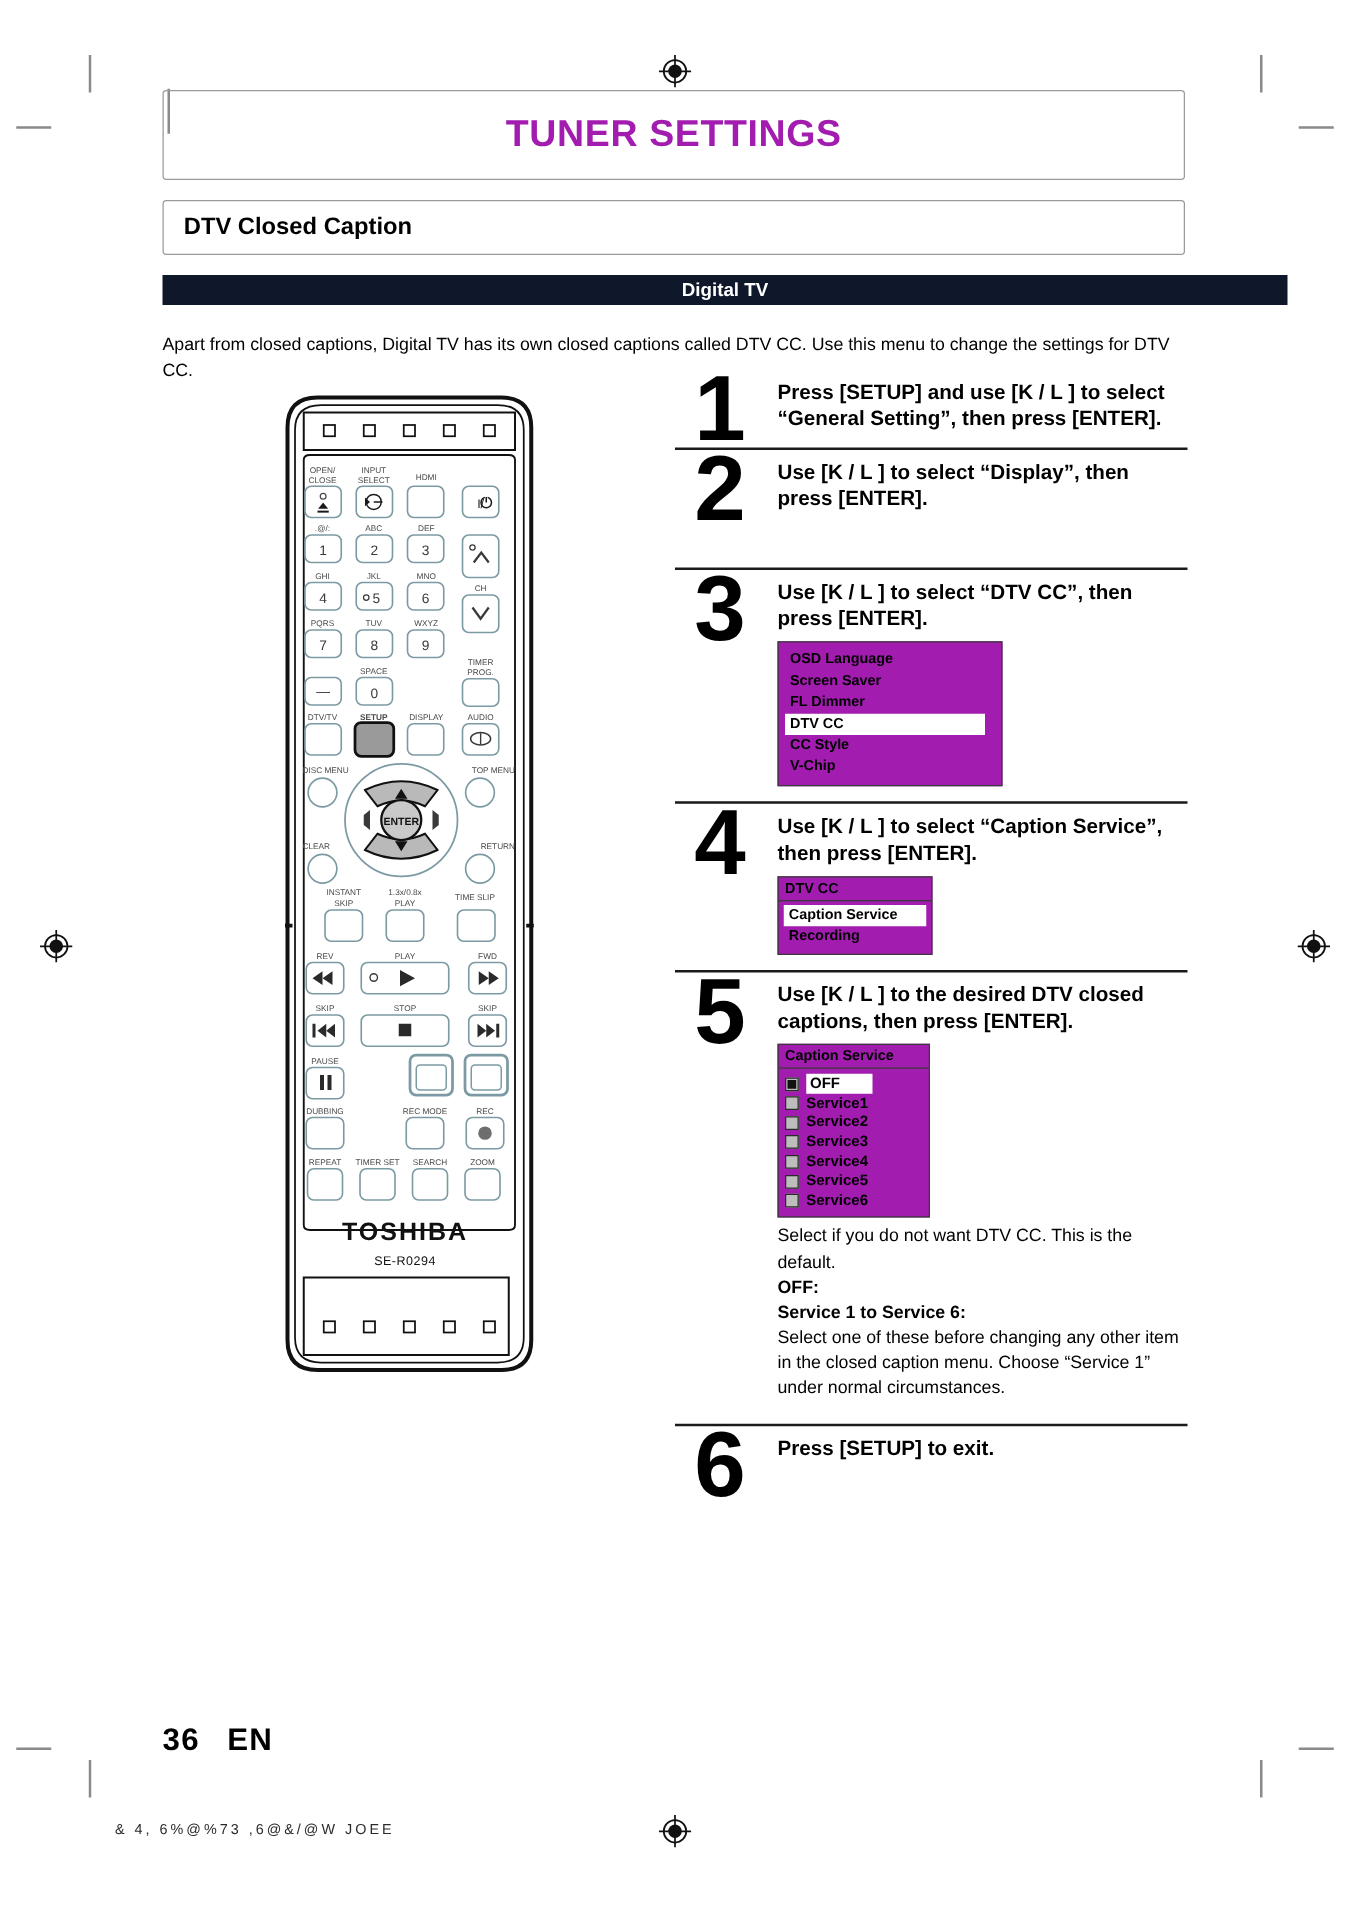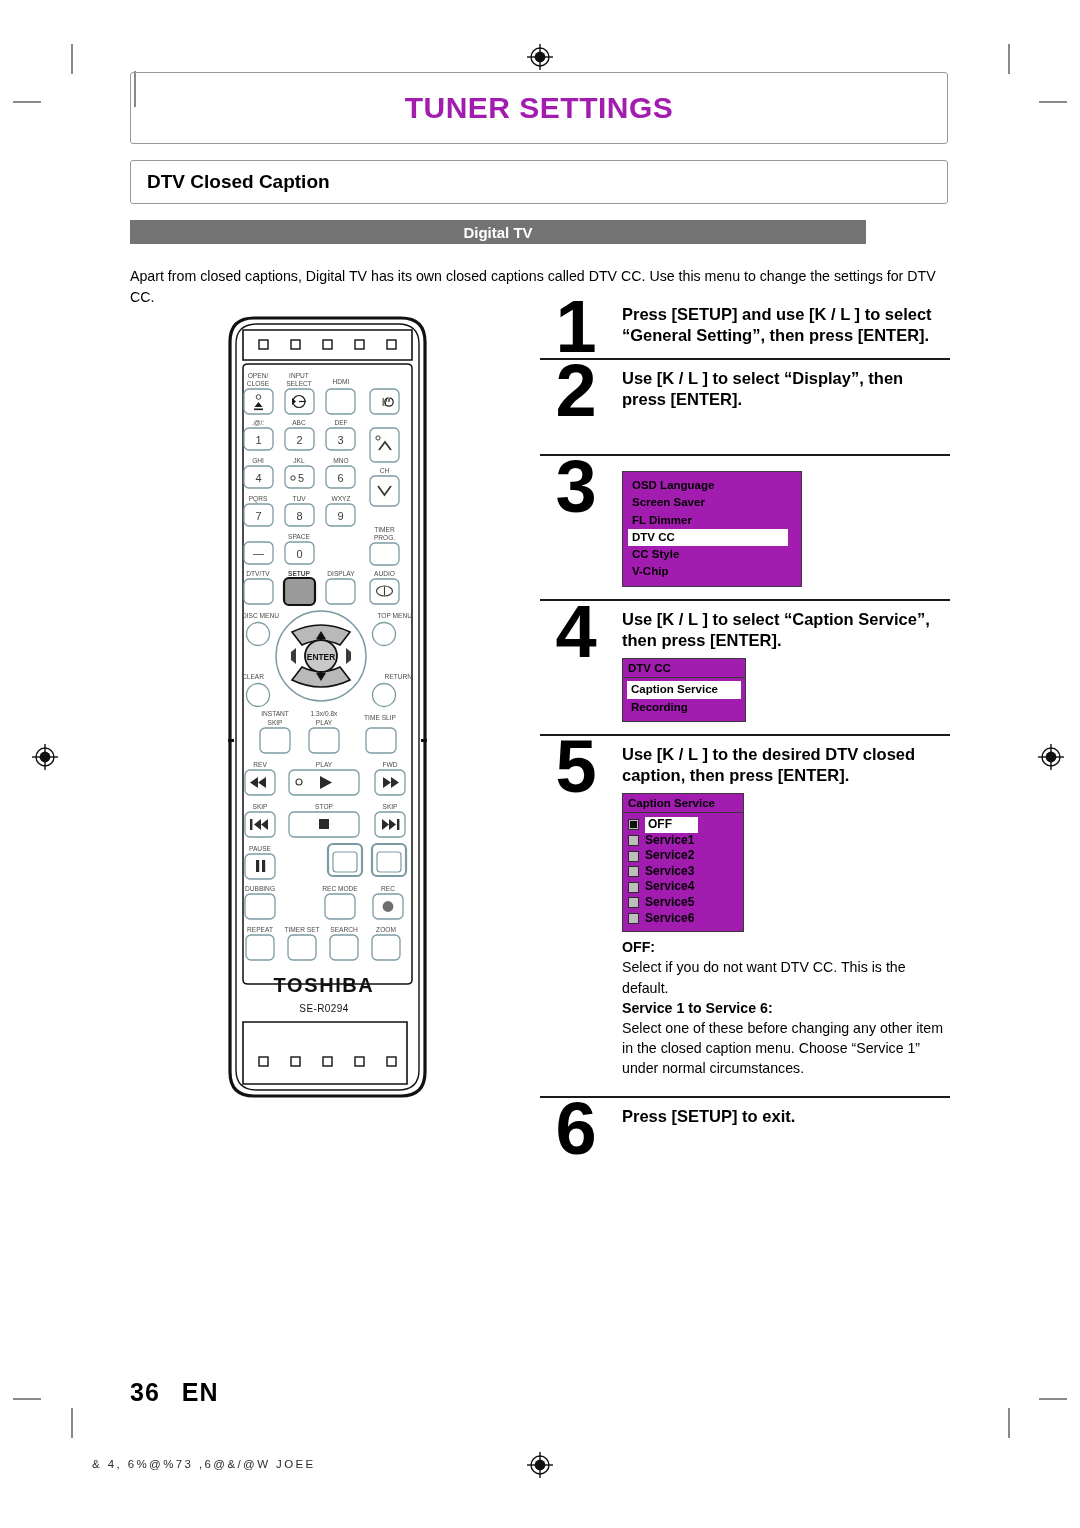--- a/index.html
+++ b/index.html
@@ -17,22 +17,22 @@
              border:1px solid #9a9a9a;border-radius:3px;box-sizing:border-box;
              display:flex;align-items:center;justify-content:center;}
   .title-box h1{margin:0;font-size:30px;font-weight:bold;letter-spacing:.5px;
                 color:#a21caf;font-family:"Liberation Sans", sans-serif;}
 
   .section-box{position:absolute;left:0;top:88px;width:818px;height:44px;
                border:1px solid #9a9a9a;border-radius:3px;box-sizing:border-box;
                display:flex;align-items:center;padding-left:16px;}
   .section-box h2{margin:0;font-size:19px;font-weight:bold;}
 
-  .black-bar{position:absolute;left:0;top:148px;width:736px;height:24px;
-             background:#737373;color:#fff;display:flex;align-items:center;
+  .black-bar{position:absolute;left:0;top:148px;width:900px;height:24px;
+             background:#0f172a;color:#fff;display:flex;align-items:center;
              justify-content:center;font-size:15px;font-weight:bold;}
 
   .intro{position:absolute;left:0;top:180px;width:818px;font-size:14.2px;
          line-height:1.45;}
 
   
   #leftcol{position:absolute;left:90px;top:240px;width:220px;}
   #rightcol{position:absolute;left:410px;top:230px;width:410px;}
 
   
@@ -346,20 +346,21 @@
     <div class="rule"></div>
 
     <div class="step" style="min-height:74px;">
       <div class="num">2</div>
       <div class="txt">Use [K / L ] to select “Display”, then press [ENTER].</div>
     </div>
     <div class="rule"></div>
 
     <div class="step">
       <div class="num">3</div>
+      <div class="txt">Use [K / L ] to select “DTV CC”, then press [ENTER].</div>
       <div class="osd menu1">
         <div class="row">OSD Language</div>
         <div class="row">Screen Saver</div>
         <div class="row">FL Dimmer</div>
         <div class="row sel">DTV CC</div>
         <div class="row">CC Style</div>
         <div class="row">V-Chip</div>
       </div>
     </div>
     <div class="rule"></div>
@@ -372,21 +373,21 @@
         <div class="body">
           <div class="row sel">Caption Service</div>
           <div class="row">Recording</div>
         </div>
       </div>
     </div>
     <div class="rule"></div>
 
     <div class="step">
       <div class="num">5</div>
-      <div class="txt">Use [K / L ] to the desired DTV closed caption, then press [ENTER].</div>
+      <div class="txt">Use [K / L ] to the desired DTV closed captions, then press [ENTER].</div>
       <div class="osd menu3">
         <div class="hdr">Caption Service</div>
         <div class="body">
           <div class="chkrow sel">
             <span class="chkbox on"></span>
             <span class="lbl">OFF</span>
           </div>
           <div class="chkrow">
             <span class="chkbox"></span>
             <span class="lbl">Service1</span>
@@ -408,22 +409,22 @@
             <span class="lbl">Service5</span>
           </div>
           <div class="chkrow">
             <span class="chkbox"></span>
             <span class="lbl">Service6</span>
           </div>
         </div>
       </div>
 
       <div class="exp">
+        <div class="para">Select if you do not want DTV CC. This is the default.</div>
         <div class="para"><b>OFF:</b></div>
-        <div class="para">Select if you do not want DTV CC. This is the default.</div>
         <div class="para"><b>Service 1 to Service 6:</b></div>
         <div class="para">Select one of these before changing any other item in the closed caption menu. Choose “Service 1” under normal circumstances.</div>
       </div>
     </div>
     <div class="rule" style="margin-top:10px;"></div>
 
     <div class="step" style="min-height:72px;">
       <div class="num">6</div>
       <div class="txt">Press [SETUP] to exit.</div>
     </div>

